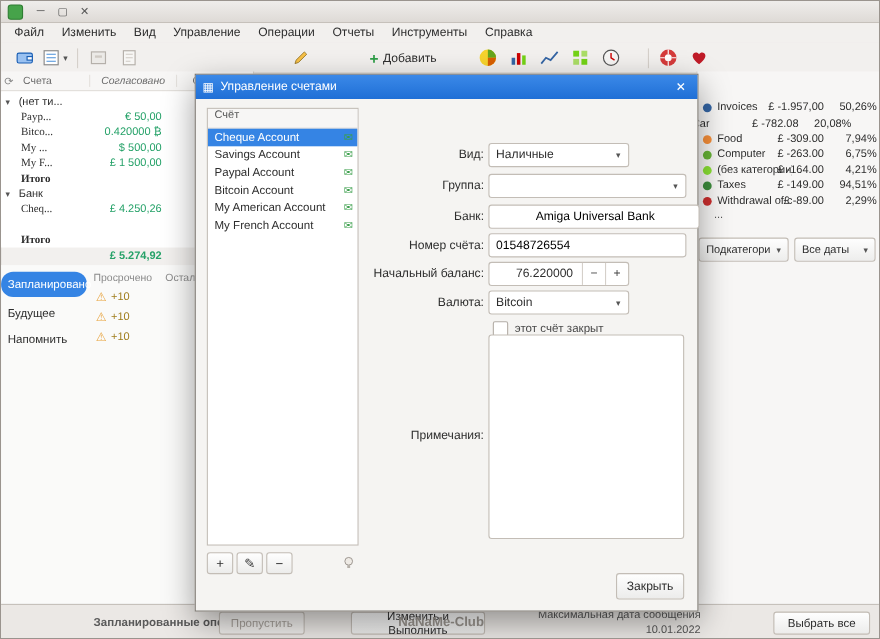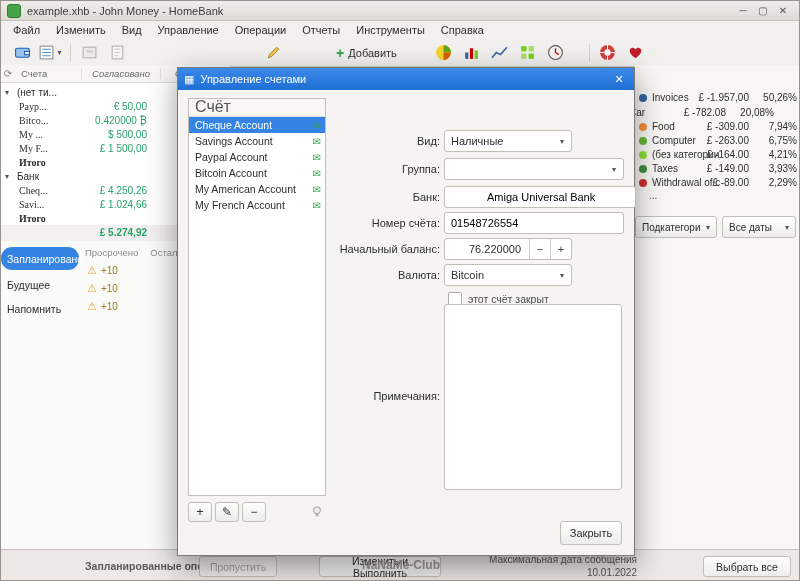--- a/index.html
+++ b/index.html
@@ -92,21 +92,21 @@
     background:#f5f4f2;border:1px solid #7d7872;box-shadow:0 10px 28px rgba(0,0,0,.4);box-sizing:border-box;}
   .dlg-titlebar{position:absolute;left:0;top:0;right:0;height:22px;background:linear-gradient(#3b89e8,#1f6fd6);
     display:flex;align-items:center;padding:0 6px;box-sizing:border-box;}
   .dlg-icon{color:#fff;font-size:11px;margin-right:6px;}
   .dlg-title{flex:1;color:#fff;font-size:11px;}
   .dlg-close{color:#fff;font-size:11px;width:18px;text-align:center;}
   .dlg-body{position:absolute;left:0;top:22px;right:0;bottom:0;}
   .acct-list{position:absolute;left:10px;top:8px;width:138px;height:398px;background:#fff;
     border:1px solid #c3bdb6;box-sizing:border-box;overflow:hidden;}
   .list-header{height:18px;background:#f7f6f5;border-bottom:1px solid #dedad6;
-    display:flex;align-items:flex-end;padding-left:6px;font-size:16px;color:#555;box-sizing:border-box;}
+    display:flex;align-items:flex-start;padding-left:6px;font-size:10px;color:#555;box-sizing:border-box;}
   .list-item{height:16px;display:flex;align-items:center;padding:0 4px 0 6px;font-size:10.5px;color:#2e2e2e;box-sizing:border-box;}
   .list-item .li-label{flex:1;white-space:nowrap;overflow:hidden;}
   .list-item .env{color:#3a9e4a;font-size:10px;}
   .list-item.selected{background:#3584e4;color:#fff;}
   .list-actions{position:absolute;left:10px;top:412px;width:138px;height:22px;}
   .la-btn{position:absolute;top:0;width:24px;height:20px;font-size:12px;line-height:1;}
   .bulb{position:absolute;right:2px;top:2px;}
   .tabs{position:absolute;left:156px;top:8px;right:10px;height:25px;display:flex;
     border-bottom:1px solid #d5d0ca;box-sizing:border-box;}
   .tab{padding:4px 12px;font-size:11px;color:#5a5a5a;border-bottom:3px solid transparent;box-sizing:border-box;}
@@ -126,21 +126,20 @@
     border:1px solid #c3bdb6;border-radius:3px;box-sizing:border-box;resize:none;}
   .dlg-close-btn{position:absolute;right:12px;bottom:10px;width:62px;height:24px;font-size:11px;}
 </style>
 </head>
 <body>
 
 <div class="screen">
 
   <div class="titlebar">
     <span class="app-icon"></span>
-    <span class="win-title">example.xhb - John Money - HomeBank</span>
     <span class="win-btn">─</span>
     <span class="win-btn">▢</span>
     <span class="win-btn">✕</span>
   </div>
 
   <div class="menubar">
     <div class="menu-item">Файл</div>
     <div class="menu-item">Изменить</div>
     <div class="menu-item">Вид</div>
     <div class="menu-item">Управление</div>
@@ -273,25 +272,20 @@
   </div>
   <div class="acc-row" style="top:168px">
     <span class="exp">▾</span>
     <span class="acc-name">Банк</span>
   </div>
   <div class="acc-row" style="top:182px">
     <span class="acc-name child">Cheq...</span>
     <span class="amt a1">£ 4.250,26</span>
     <span class="amt a2">£ 4.250,26</span>
   </div>
-  <div class="acc-row" style="top:196px">
-    <span class="acc-name child">Savi...</span>
-    <span class="amt a1">£ 1.024,66</span>
-    <span class="amt a2">£ 1.024,66</span>
-  </div>
   <div class="acc-row total" style="top:210px">
     <span class="acc-name child">Итого</span>
     <span class="amt a1">£ 5.274,92</span>
     <span class="amt a2">£ 5.274,92</span>
   </div>
 
 
   <div class="sched-bg"></div>
   <div class="sched-tab active" style="top:246px;height:23px;">
     <span>Запланировано</span>
@@ -348,21 +342,21 @@
   <div class="cat-row" style="left:638px;top:147px;width:158px;">
     <span class="cat-dot" style="background: rgb(138, 226, 52);"></span>
     <span class="cat-name">(без категории)</span>
     <span class="cat-amt">£ -164.00</span>
     <span class="cat-pct">4,21%</span>
   </div>
   <div class="cat-row" style="left:638px;top:161px;width:158px;">
     <span class="cat-dot" style="background: rgb(61, 142, 61);"></span>
     <span class="cat-name">Taxes</span>
     <span class="cat-amt">£ -149.00</span>
-    <span class="cat-pct">3,93%</span>
+    <span class="cat-pct">94,51%</span>
   </div>
   <div class="cat-row" style="left:638px;top:175px;width:158px;">
     <span class="cat-dot" style="background: rgb(204, 47, 47);"></span>
     <span class="cat-name">Withdrawal of cash</span>
     <span class="cat-amt">£ -89.00</span>
     <span class="cat-pct">2,29%</span>
   </div>
   <div class="cat-more" style="left:648px;top:189px;">...</div>
 
   <div class="mini-combo" style="left:634px;top:215px;width:82px;">

